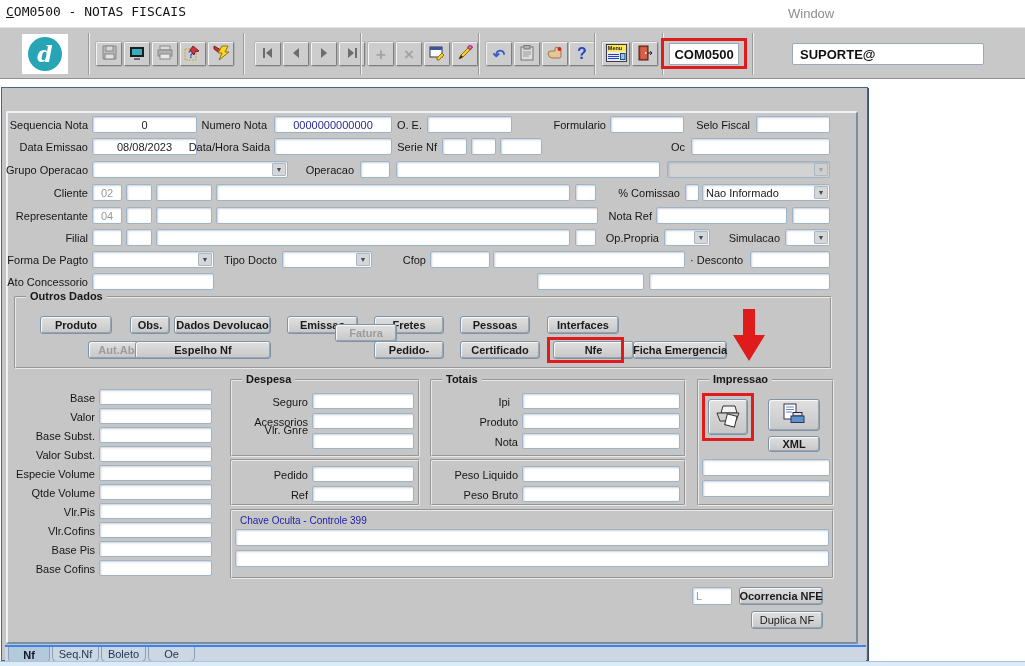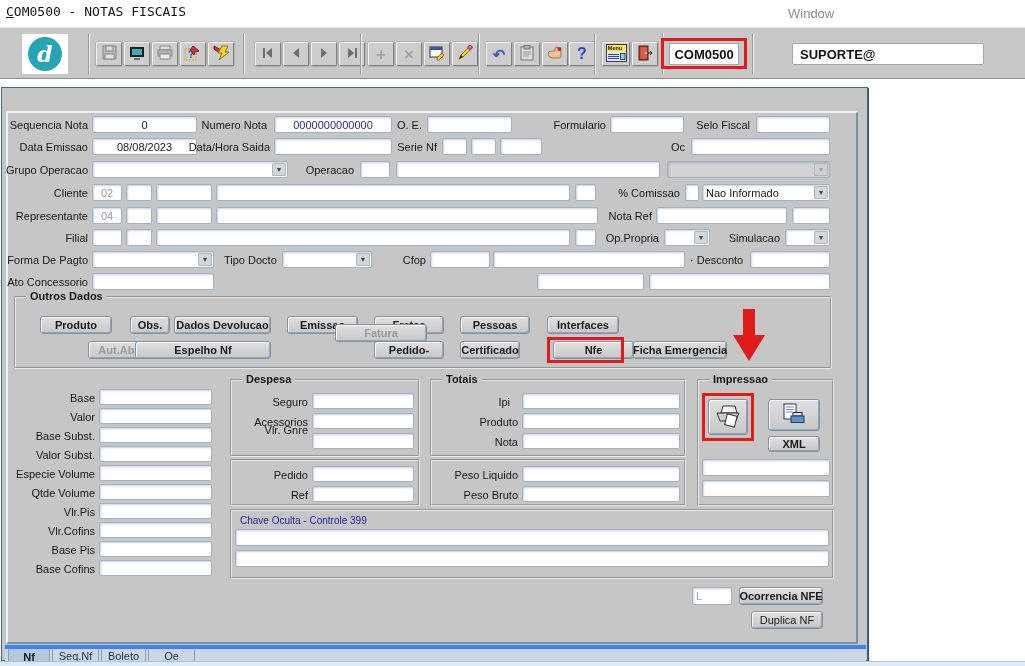--- a/index.html
+++ b/index.html
@@ -68,21 +68,21 @@
   .fbtn { position:absolute; height:18px; background:linear-gradient(180deg,#e0e0e0,#c7c7c7);
           border:1px solid #7f93a6; border-radius:3px;
           box-shadow:inset 1px 1px 0 #f8f8f8, inset -1px -1px 0 #98a4b0;
           display:flex; align-items:center; justify-content:center;
           font-size:11px; font-weight:bold; color:#1a1a1a; cursor:pointer; padding:0; white-space:nowrap; }
   .fbtn.dis { color:#9b9b9b;margin-left:48px; }
   .chave-lbl { position:absolute; font-size:10px; color:#2222aa; white-space:nowrap; }
 
   
   .tabstrip { position:absolute; left:3px; top:557px; width:861px; height:17px; background:#ccd7e3;
-              border-top:4px solid #3b82f6; }
+              border-top:2px solid #3b82f6; }
   .tab { position:absolute; top:0; height:15px; background:#ccd7e3; border:1px solid #8ba0b5;
          border-top:none; border-radius:0 0 5px 5px; display:flex; align-items:center;
          justify-content:center; font-size:11px; color:#1c3350; cursor:pointer; }
   .tab.active { background:#b5c9dd; font-weight:bold; color:#101828; height:16px; }
   .tab-focus { position:absolute; border-top:1.5px dotted #222; height:0; }
 
   .bottom-strip { position:absolute; left:0; top:661px; width:1025px; height:5px; background:#dcebf8;
                   border-top:1px solid #aac4dc; }
 </style>
 </head>
@@ -326,23 +326,23 @@
     <button class="fbtn" style="left:38px;top:228px;width:72px">Produto</button>
     <button class="fbtn" style="left:128px;top:228px;width:40px">Obs.</button>
     <button class="fbtn" style="left:172px;top:228px;width:97px">Dados Devolucao</button>
     <button class="fbtn" style="left:285px;top:228px;width:71px">Emissao</button>
     <button class="fbtn" style="left:372px;top:228px;width:70px">Fretes</button>
     <button class="fbtn" style="left:458px;top:228px;width:70px">Pessoas</button>
     <button class="fbtn" style="left:545px;top:228px;width:72px">Interfaces</button>
 
     <button class="fbtn dis" style="left:38px;top:253px;width:72px">Aut.Abas.</button>
     <button class="fbtn" style="left:133px;top:253px;width:136px">Espelho Nf</button>
-    <button class="fbtn dis" style="left:285px;top:236px;width:92px">Fatura</button>
+    <button class="fbtn dis" style="left:285px;top:236px;width:62px">Fatura</button>
     <button class="fbtn" style="left:372px;top:253px;width:70px">Pedido-</button>
-    <button class="fbtn" style="left:458px;top:253px;width:60px">Certificado</button>
+    <button class="fbtn" style="left:458px;top:253px;width:80px">Certificado</button>
     <button class="fbtn" style="left:551px;top:253px;width:81px">Nfe</button>
     <button class="fbtn" style="left:631px;top:253px;width:94px">Ficha Emergencia</button>
     <div class="anno-box" style="left:545px;top:249px;width:77px;height:26px"></div>
     <div style="position:absolute;left:731px;top:221px;z-index:30">
       <svg width="32" height="52">
           <path d="M10 0 H22 V26 H32 L16 52 L0 26 H10 Z" fill="#e01b1b"></path>
         </svg>
     </div>
 
     <span class="lbl" style="left:14px;width:79px;top:304px">Base</span>

